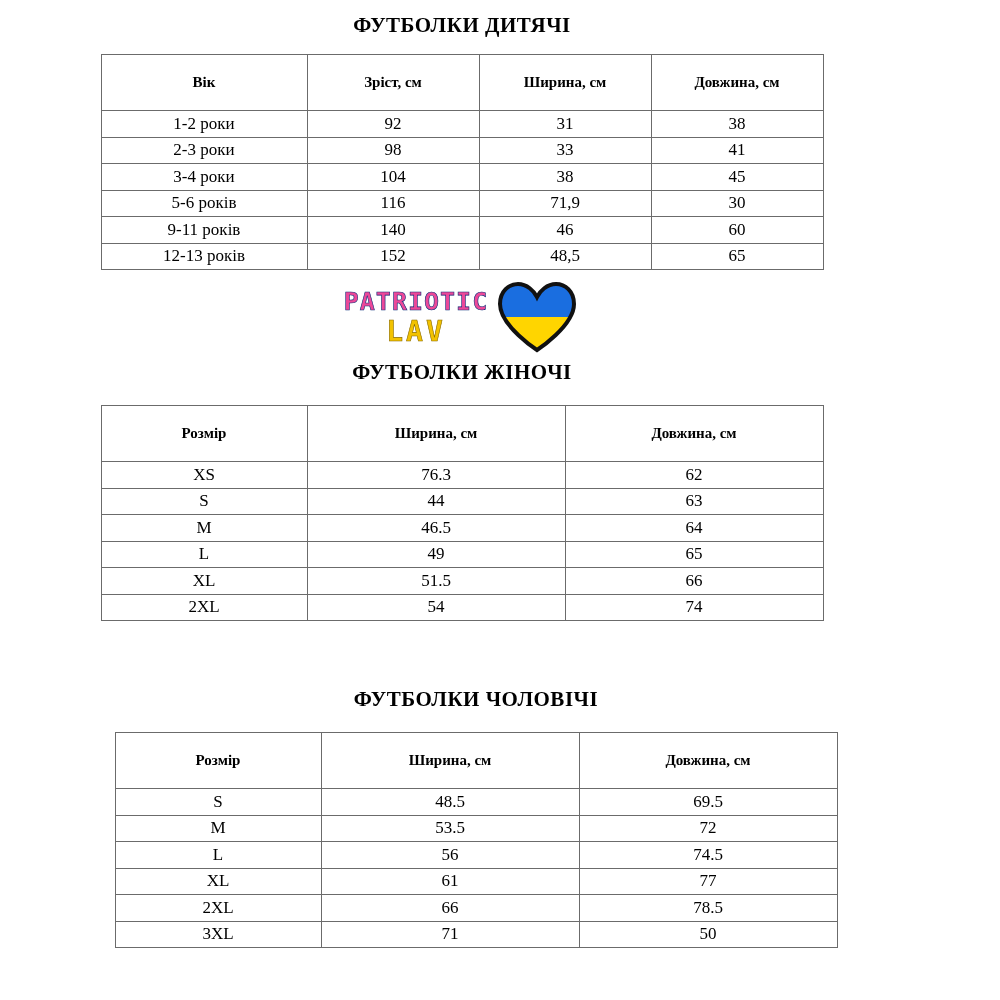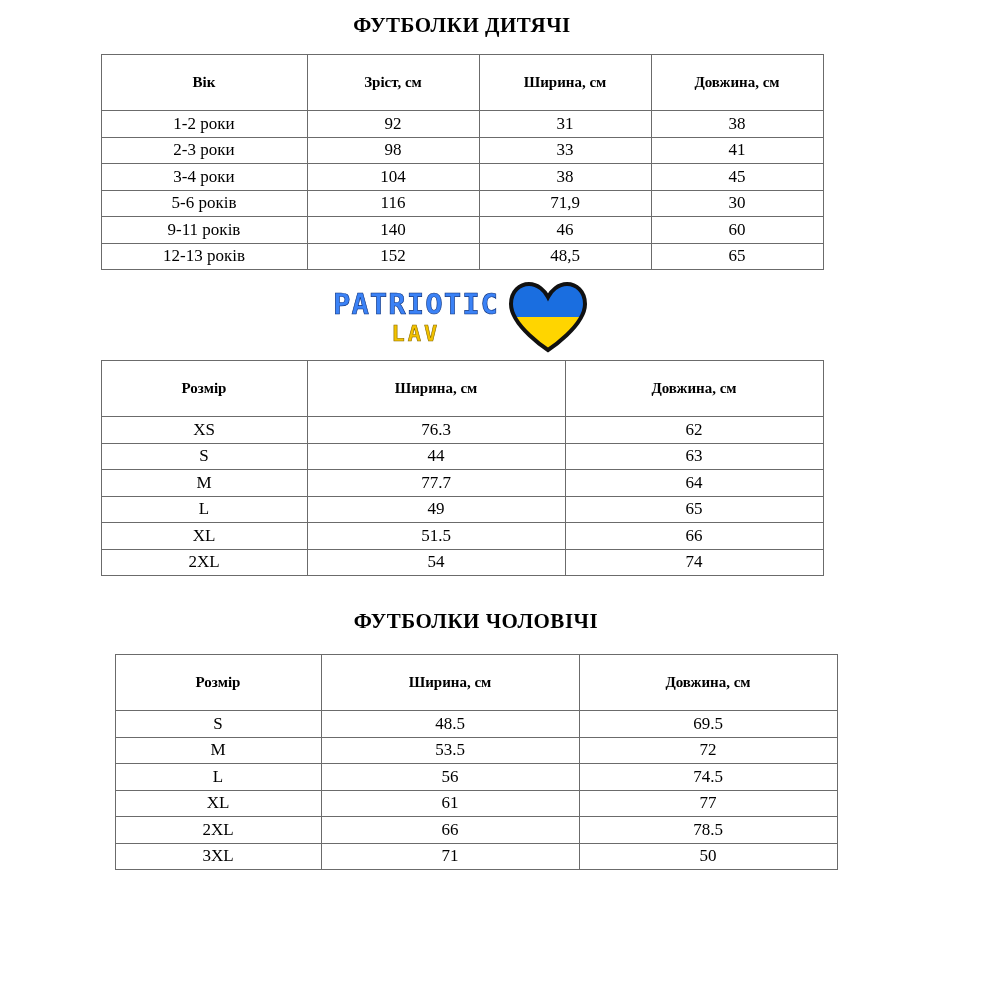--- a/index.html
+++ b/index.html
@@ -76,50 +76,50 @@
   }
   .logo-text {
     display: flex;
     flex-direction: column;
     align-items: center;
     line-height: 1;
   }
   .logo-main {
     font-family: "DejaVu Sans Mono", monospace;
     font-weight: bold;
-    font-size: 29px;
+    font-size: 25px;
     letter-spacing: 1px;
-    color: #3b82f6;
+    color: #ec4899;
     -webkit-text-stroke: 0.6px #0b2f7a;
   }
   .logo-sub {
     font-family: "DejaVu Sans Mono", monospace;
     font-weight: bold;
-    font-size: 22px;
+    font-size: 28px;
     letter-spacing: 3px;
     color: #f2c200;
     -webkit-text-stroke: 0.6px #8a6b00;
     margin-top: 4px;
   }
   .heart {
     position: relative;
     width: 86px;
     height: 74px;
   }
   .heart svg { display: block; }
 
   
   #women-wrap { margin-top: 4px; }
   #women-wrap .section-title { margin-bottom: 20px; }
   #women-table col.c1 { width: 206px; }
   #women-table col.c2 { width: 258px; }
   #women-table col.c3 { width: 258px; }
 
   
-  #men-wrap { margin-top: 33px; padding-left: 28px; }
+  #men-wrap { margin-top: 66px; padding-left: 28px; }
   #men-wrap .section-title { margin-bottom: 20px; }
   #men-table col.c1 { width: 206px; }
   #men-table col.c2 { width: 258px; }
   #men-table col.c3 { width: 258px; }
 </style>
 </head>
 <body>
 
 <div class="page">
 
@@ -198,20 +198,21 @@
             <rect x="0" y="0" width="86" height="37" fill="#1a6ee0"></rect>
             <rect x="0" y="37" width="86" height="37" fill="#ffd500"></rect>
           </g>
           <path d="M43 70 C43 70 6 46 6 24 C6 11 15 4 24 4 C33 4 40 11 43 17 C46 11 53 4 62 4 C71 4 80 11 80 24 C80 46 43 70 43 70 Z" fill="none" stroke="#111111" stroke-width="4"></path>
         </svg>
       </div>
     </div>
   </div>
 
   <div id="women-wrap">
+    <div class="section-title">ФУТБОЛКИ ЖІНОЧІ</div>
     <table class="size-table" id="women-table">
       <colgroup>
         <col class="c1">
           <col class="c2">
           <col class="c3">
       </colgroup>
       <thead>
         <tr>
           <th>Розмір</th>
           <th>Ширина, см</th>
@@ -224,21 +225,21 @@
           <td>76.3</td>
           <td>62</td>
         </tr>
         <tr>
           <td>S</td>
           <td>44</td>
           <td>63</td>
         </tr>
         <tr>
           <td>M</td>
-          <td>77.7</td>
+          <td>46.5</td>
           <td>64</td>
         </tr>
         <tr>
           <td>L</td>
           <td>49</td>
           <td>65</td>
         </tr>
         <tr>
           <td>XL</td>
           <td>51.5</td>

